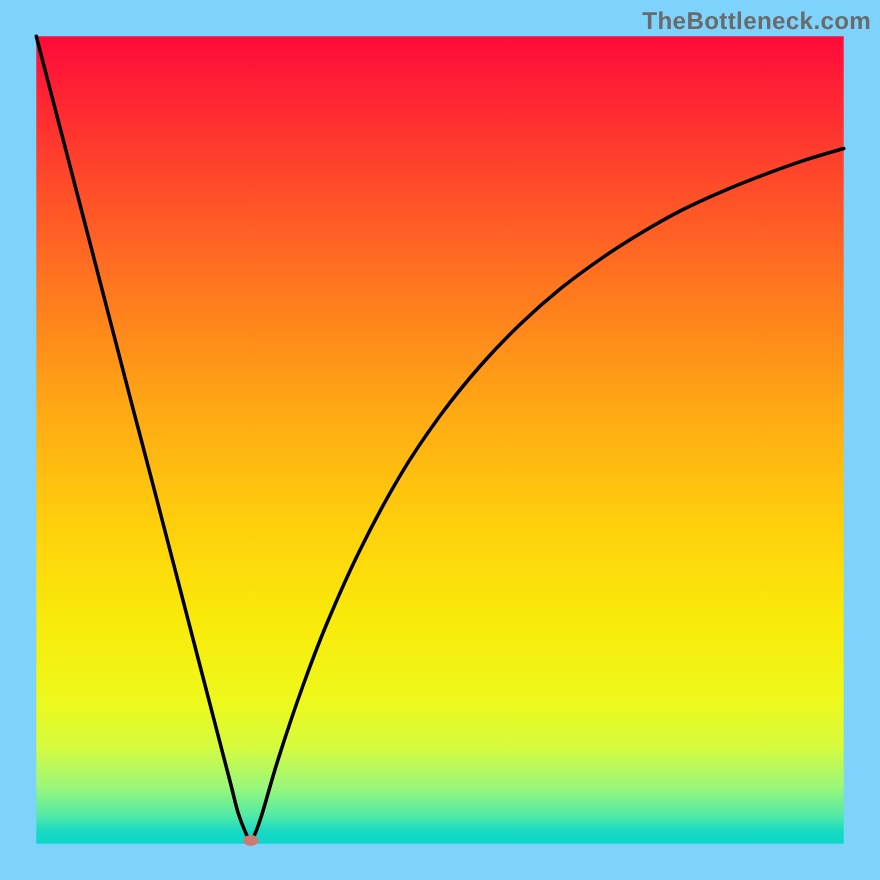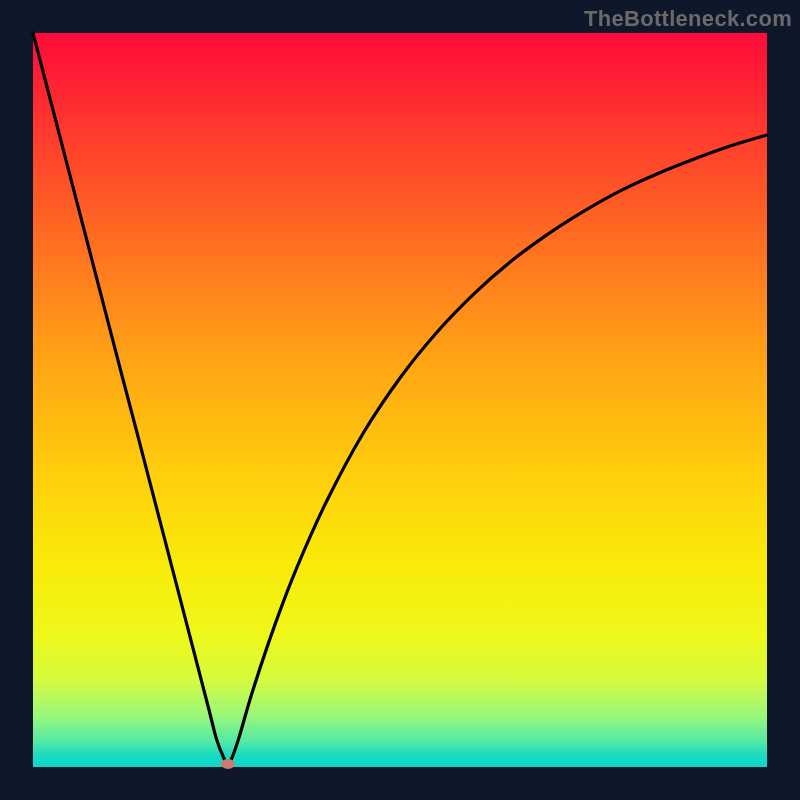--- a/index.html
+++ b/index.html
@@ -8,21 +8,21 @@
     width: 800px;
     height: 800px;
     overflow: hidden;
     background: #000;
     font-family: Arial, Helvetica, sans-serif;
   }
   .frame {
     position: relative;
     width: 800px;
     height: 800px;
-    background: #0f172a;
+    background: #7dd3fc;
   }
   .plot-area {
     position: absolute;
     left: 33px;
     top: 33px;
     width: 734px;
     height: 734px;
     background: linear-gradient(
       to bottom,
       #ff0a3a 0%,

